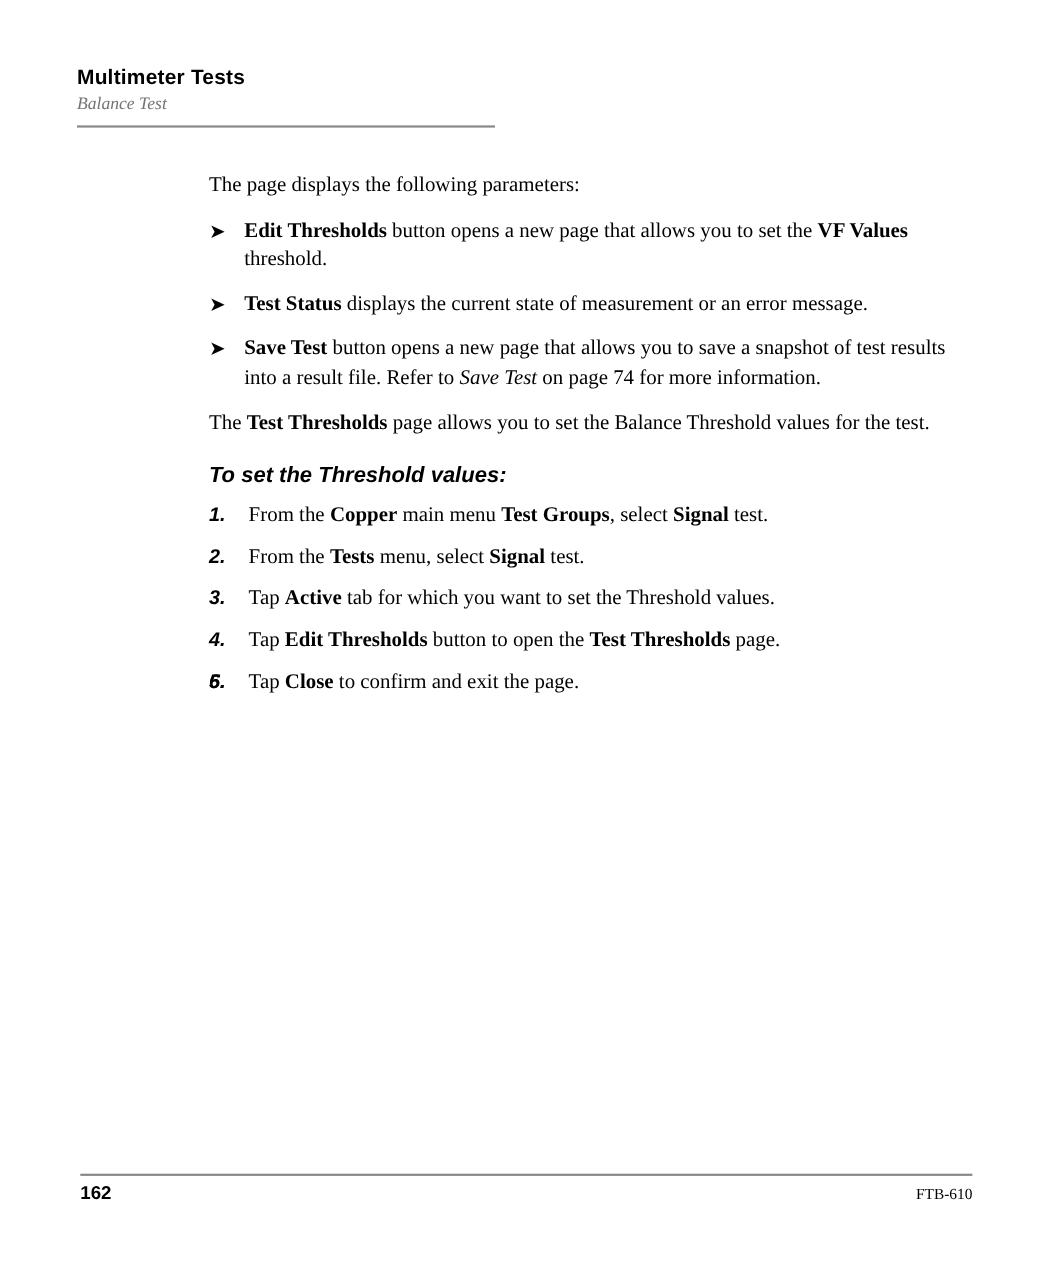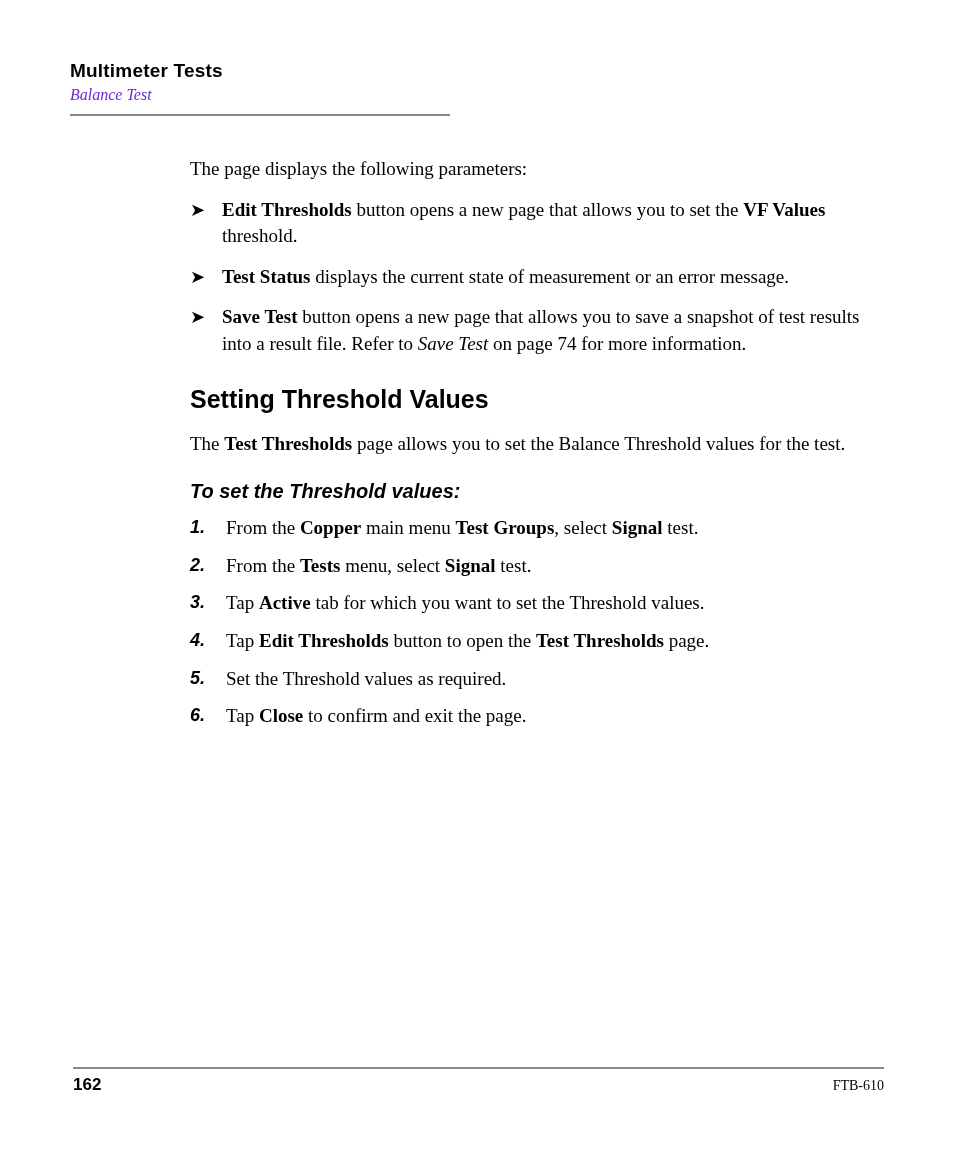--- a/index.html
+++ b/index.html
@@ -24,21 +24,21 @@
     font-family: "Trebuchet MS", "Segoe UI", Verdana, sans-serif;
     font-weight: 700;
     font-size: 19px;
     margin: 0 0 4px 0;
     letter-spacing: 0.2px;
   }
   .hdr-sub {
     font-style: italic;
     font-size: 16px;
     margin: 0 0 10px 0;
-    color: #6d28d9;
+    color: #737373;
   }
   .hdr-rule {
     border: none;
     border-top: 2px solid #888;
     width: 380px;
     margin: 0 0 40px 0;
   }
   .content {
     margin-left: 120px;
     margin-right: 10px;
@@ -136,21 +136,20 @@
       <li>
         <span class="arrow">➤</span>
         <span class="b">Test Status</span><span> displays the current state of measurement or an error message.</span>
       </li>
       <li>
         <span class="arrow">➤</span>
         <span class="b">Save Test</span><span> button opens a new page that allows you to save a snapshot of test results into a result file. Refer to </span><span class="i">Save Test</span><span> on page 74 for more information.</span>
       </li>
     </ul>
 
-    <div class="section-head">Setting Threshold Values</div>
 
     <p>
       <span>The </span><span class="b">Test Thresholds</span><span> page allows you to set the Balance Threshold values for the test.</span>
     </p>
 
     <div class="task-head">To set the Threshold values:</div>
 
     <ol class="steps">
       <li>
         <span class="num">1.</span>
@@ -163,21 +162,20 @@
       <li>
         <span class="num">3.</span>
         <span>Tap </span><span class="b">Active</span><span> tab for which you want to set the Threshold values.</span>
       </li>
       <li>
         <span class="num">4.</span>
         <span>Tap </span><span class="b">Edit Thresholds</span><span> button to open the </span><span class="b">Test Thresholds</span><span> page.</span>
       </li>
       <li>
         <span class="num">5.</span>
-        <span>Set the Threshold values as required.</span>
       </li>
       <li>
         <span class="num">6.</span>
         <span>Tap </span><span class="b">Close</span><span> to confirm and exit the page.</span>
       </li>
     </ol>
 
   </div>
 
   <div class="footer">

